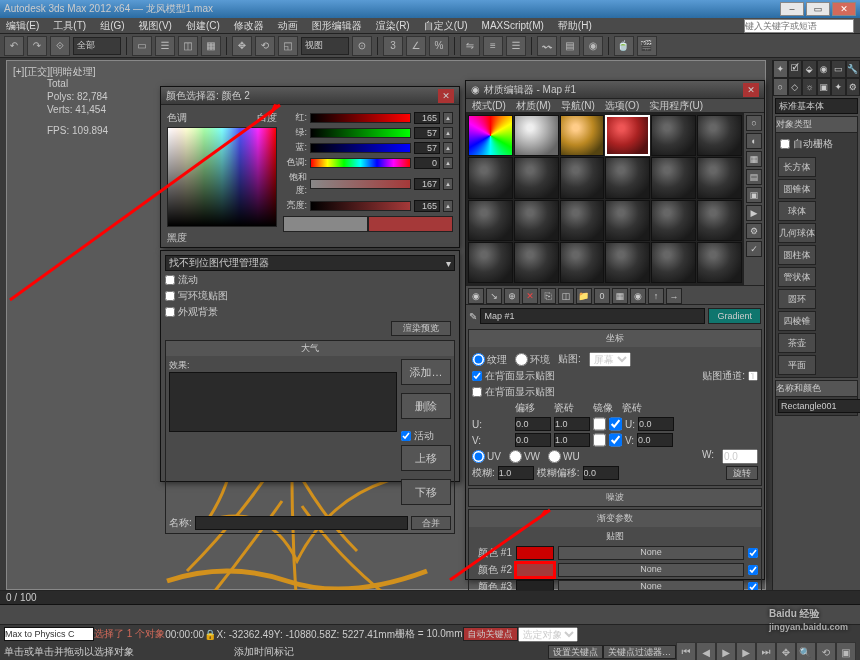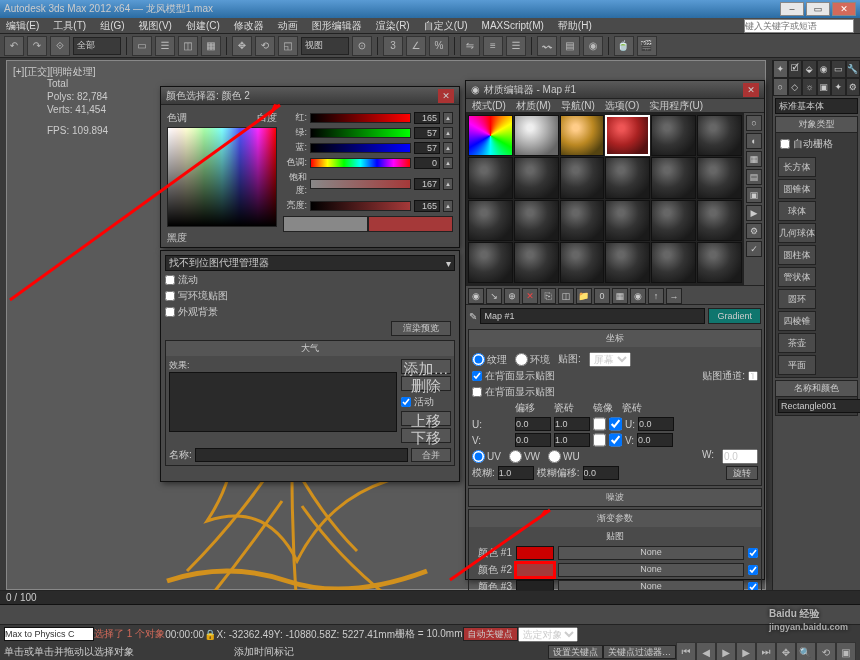--- a/index.html
+++ b/index.html
@@ -21,21 +21,21 @@
 .viewport{position:absolute;left:6px;top:60px;width:760px;height:530px;background:#5a5a5a;border:1px solid #888}
 .vplabel{position:absolute;left:6px;top:4px;font-size:10px;color:#ccc}
 .vpstats{position:absolute;left:40px;top:16px;font-size:10px;color:#e6b95a;line-height:13px}
 
 .cmdpanel{position:absolute;right:0;top:60px;width:88px;height:530px;background:#4a4a4a;border-left:1px solid #222}
 .cmdtabs{display:flex;height:18px;background:#3a3a3a}
 .cmdtabs span{flex:1;border:1px solid #222;display:flex;align-items:center;justify-content:center;font-size:9px}
 .cmdtabs .active{background:#5a5a5a}
 .cmddrop{height:16px;background:#2a2a2a;border:1px solid #111;margin:2px;font-size:9px;display:flex;align-items:center;padding:0 3px}
 .cmdsect{background:#3a3a3a;margin:2px;border:1px solid #222}
-.cmdsect-title{background:#555;text-align:center;font-size:9px;padding:1px 0;border-bottom:1px solid #222}
+.cmdsect-title{background:#555;text-align:left;font-size:9px;padding:1px 0;border-bottom:1px solid #222}
 .cmdbtns{display:flex;flex-wrap:wrap;padding:2px;gap:2px}
 .cmdbtns button{width:38px;height:20px;background:#4a4a4a;border:1px solid #222;font-size:9px;color:#ccc}
 .cmdrow{display:flex;align-items:center;padding:2px;gap:2px}
 .cmdrow input{flex:1;height:14px;background:#2a2a2a;border:1px solid #111;color:#ccc;font-size:9px;padding:0 2px}
 
 .dialog{position:absolute;background:#4a4a4a;border:1px solid #111;box-shadow:2px 2px 6px rgba(0,0,0,.5)}
 .dlg-title{height:18px;background:linear-gradient(#5a5a5a,#3a3a3a);display:flex;align-items:center;padding:0 5px;border-bottom:1px solid #222}
 .dlg-title .x{margin-left:auto;width:16px;height:14px;background:#a33;display:flex;align-items:center;justify-content:center;font-size:9px}
 
 #colorpicker{left:160px;top:86px;width:300px;height:162px}
@@ -59,21 +59,21 @@
 #envdlg{left:160px;top:250px;width:300px;height:232px}
 .env-body{padding:4px}
 .env-drop{height:16px;background:#2a2a2a;border:1px solid #111;display:flex;align-items:center;padding:0 3px;font-size:9px;margin-bottom:2px}
 .env-chk{display:flex;align-items:center;gap:3px;font-size:9px;margin:2px 0}
 .env-chk input{width:10px;height:10px}
 .env-btn{height:15px;width:60px;background:#555;border:1px solid #222;font-size:9px;display:block;margin:2px auto}
 .env-sect{border:1px solid #222;margin-top:4px;padding:3px}
 .env-sect-title{background:#555;text-align:center;font-size:9px;padding:1px 0;margin:-3px -3px 3px -3px}
 .env-list{height:60px;background:#2a2a2a;border:1px solid #111;margin-bottom:3px}
 .env-btncol{float:right;width:50px}
-.env-btncol button{width:100%;height:15px;background:#555;border:1px solid #222;font-size:15px;color:#ccc;margin-bottom:2px}
+.env-btncol button{width:100%;height:26px;background:#555;border:1px solid #222;font-size:11px;color:#ccc;margin-bottom:8px}
 .env-name{display:flex;align-items:center;gap:3px;margin-top:3px;clear:both}
 .env-name input{flex:1;height:14px;background:#2a2a2a;border:1px solid #111}
 
 #matedit{left:465px;top:80px;width:300px;height:500px}
 .me-menu{height:14px;display:flex;gap:10px;padding:0 6px;font-size:9px;border-bottom:1px solid #222}
 .me-body{display:flex;height:172px}
 .me-slots{flex:1;display:grid;grid-template-columns:repeat(6,1fr);grid-template-rows:repeat(4,1fr);gap:1px;padding:2px;background:#222}
 .me-slot{background:radial-gradient(circle at 35% 30%,#666 8%,#333 45%,#1a1a1a 80%);border:1px solid #111}
 .me-slot.active{border:2px solid #fff}
 .me-slot.red{background:radial-gradient(circle at 35% 30%,#e55 8%,#a22 45%,#511 80%)}

